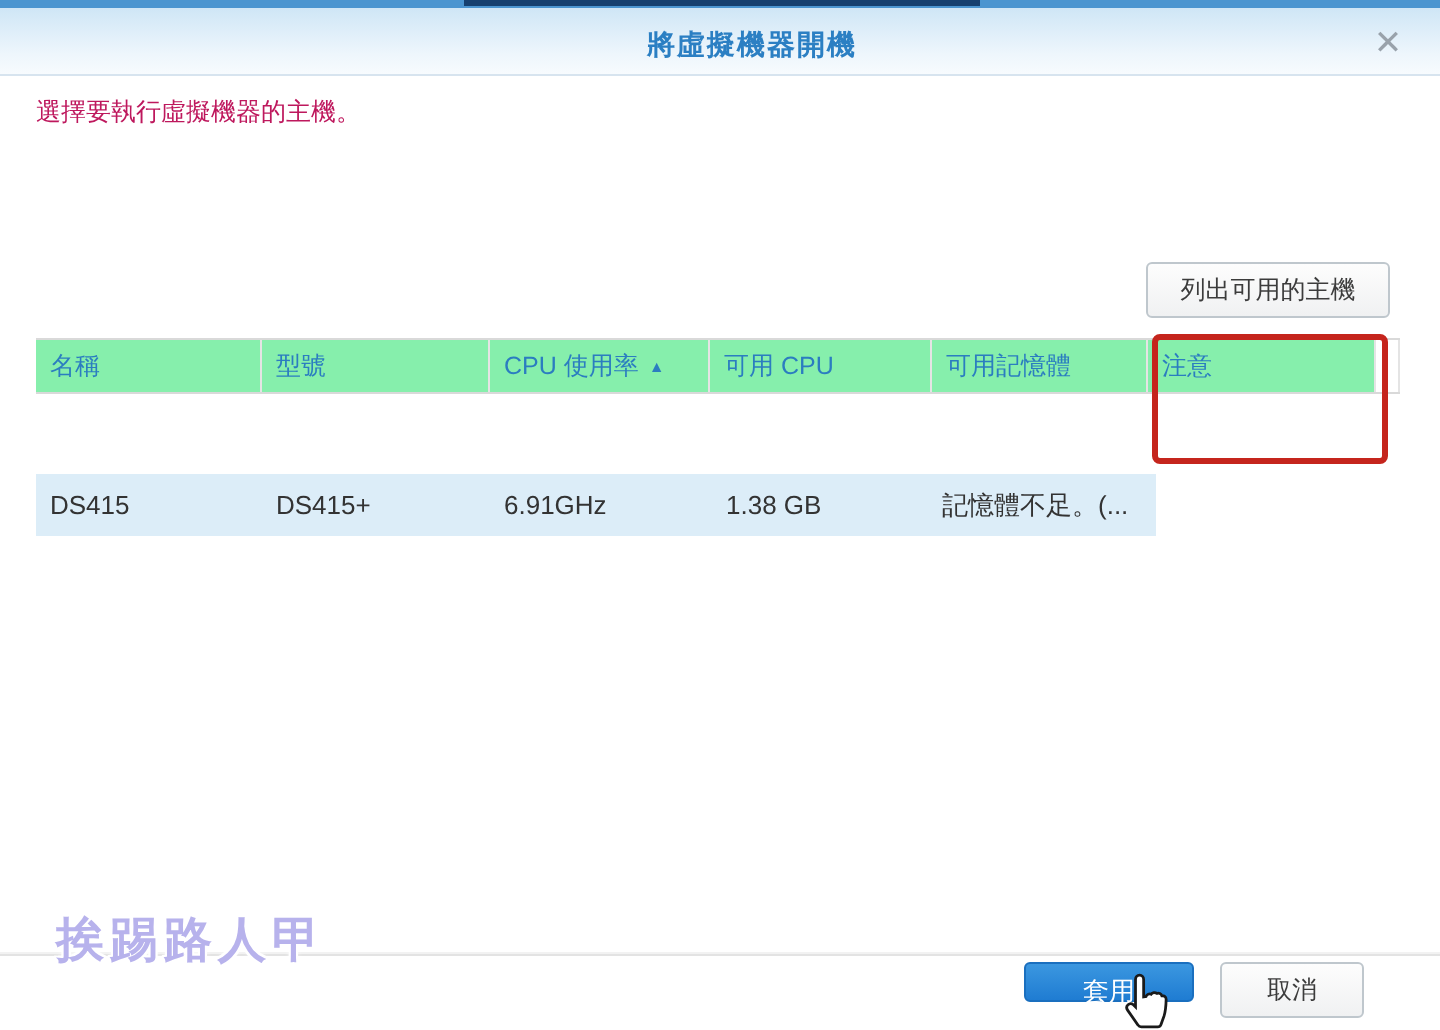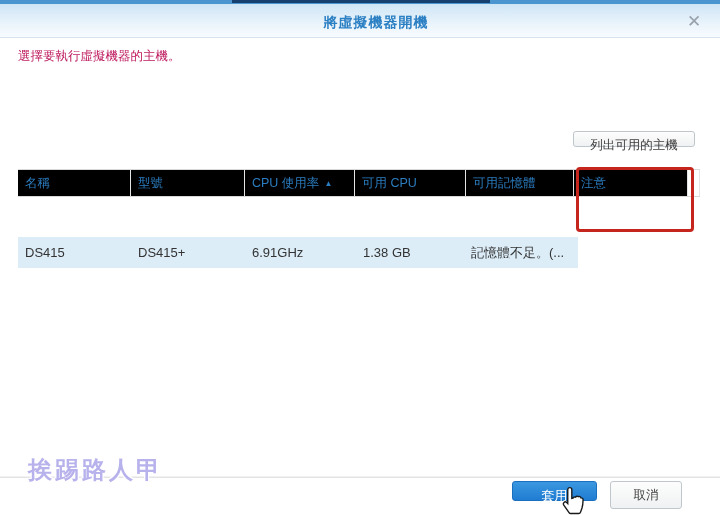--- a/index.html
+++ b/index.html
@@ -29,28 +29,28 @@
   }
   
   .subtitle { position:absolute; left:18px; top:48px; font-size:12.5px; color:#be185d; }
   
   .btn {
     display:inline-block; text-align:center; font-size:12.5px; color:#3c3c3c;
     background:linear-gradient(#fdfdfd,#f0f1f2); border:1px solid #bfc7cd;
     border-radius:3px; cursor:pointer;
   }
   .list-hosts-btn {
-    position:absolute; right:25px; top:131px; width:122px; height:16px; line-height:26px;
+    position:absolute; right:25px; top:131px; width:122px; height:28px; line-height:26px;
   }
   
   .host-table { position:absolute; left:18px; top:169px; width:682px; }
   .thead {
     display:flex; height:28px; line-height:27px;
     border-top:1px solid #d9d9d9; border-bottom:1px solid #d9d9d9;
-    background:#000000;
+    background:#86efac;
   }
   .th {
     font-size:12.5px; color:#2b7dc0; padding-left:7px;
     border-right:1px solid #e4e4e4; white-space:nowrap; overflow:hidden;
     cursor:pointer;
   }
   .sort-icon { font-size:8px; color:#2b7dc0; vertical-align:1px; margin-left:5px; }
   .trow {
     display:flex; height:31px; line-height:31px; background:#dcedf8;margin-top:40px;
   }

